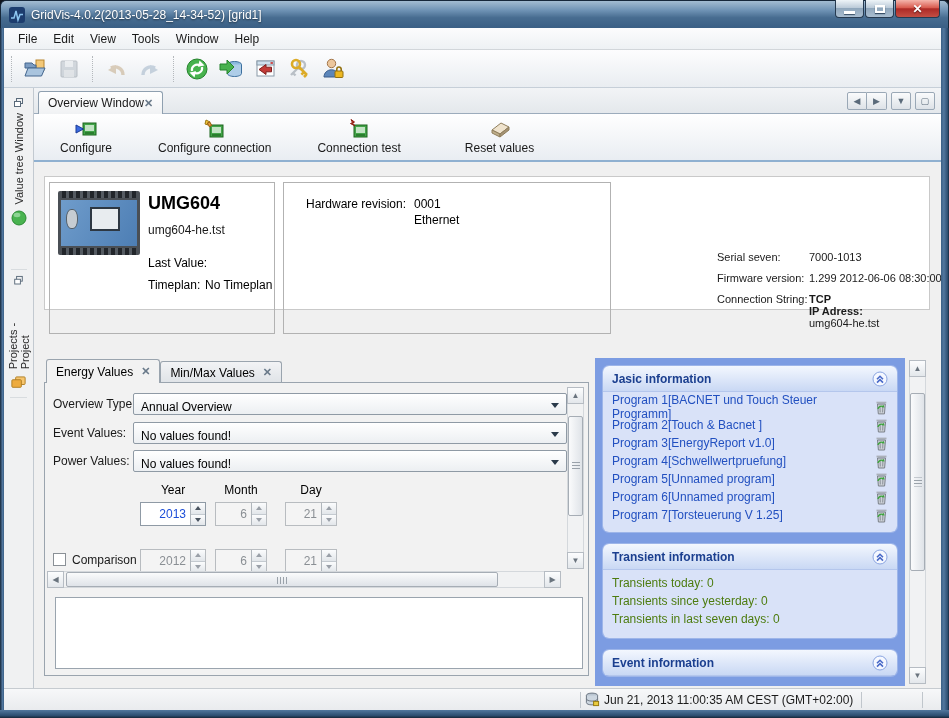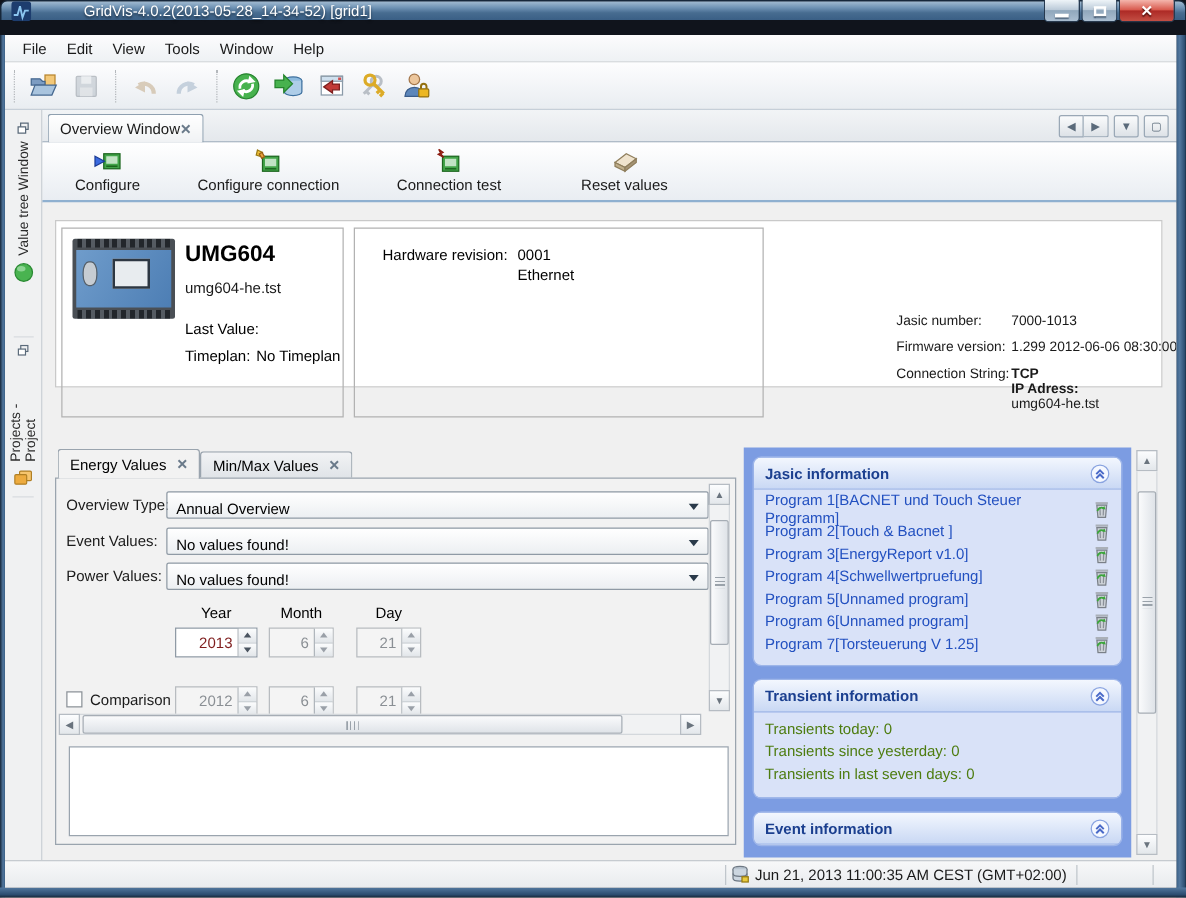--- a/index.html
+++ b/index.html
@@ -1,22 +1,22 @@
 <!DOCTYPE html>
 <html><head>
 <meta charset="utf-8">
 <style>
   * { box-sizing: border-box; margin: 0; padding: 0; }
   body { width: 949px; height: 718px; background:#10141c; font-family:"Liberation Sans",sans-serif; overflow:hidden; }
   .window { position:relative; width:949px; height:718px; }
 
   
-  .titlebar { position:absolute; top:0; left:0; right:0; height:16px; border-radius:6px 6px 0 0;
+  .titlebar { position:absolute; top:0; left:0; right:0; height:28px; border-radius:6px 6px 0 0;
     background:linear-gradient(#a3bcd2 0%,#6e92b4 35%,#476c90 62%,#3a5f85 100%);
-    border:1px solid #16273a; border-bottom:none; display:flex; align-items:center; padding-left:8px;gap:36px; }
+    border:1px solid #16273a; border-bottom:none; display:flex; align-items:center; padding-left:8px; }
   .title-text { color:#fff; font-size:12px; margin-left:6px; text-shadow:0 1px 2px rgba(0,0,0,.55); }
   .win-btns { position:absolute; top:0; right:9px; display:flex; gap:1px; }
   .win-btn { width:29px; height:18px; border:1px solid #263a50; border-top:none; border-radius:0 0 4px 4px;
     background:linear-gradient(#eef4f8,#bccbd9 45%,#90a7bc 50%,#aabed1); display:flex; align-items:center; justify-content:center; cursor:pointer; }
   .win-btn.close { width:45px; background:linear-gradient(#f4b5ac,#d95c50 45%,#ad2a26 52%,#c44f44); }
   .glyph-min { width:11px; height:3px; background:#fff; box-shadow:0 1px 1px #3a5068; margin-top:7px; }
   .glyph-max { width:10px; height:8px; border:2px solid #fff; box-shadow:0 1px 1px #3a5068; }
   .glyph-close { color:#fff; font-size:12px; font-weight:bold; text-shadow:0 1px 1px #5a1512; }
   .frame-left { position:absolute; left:0; top:28px; bottom:0; width:4px; background:linear-gradient(90deg,#16273a,#52779e 60%,#3a5f85); }
   .frame-right { position:absolute; right:0; top:28px; bottom:0; width:8px; background:linear-gradient(90deg,#3a5f85,#52779e 35%,#2c4d70 85%,#16273a); }
@@ -87,21 +87,21 @@
   .val-tab { height:22px; display:flex; align-items:center; gap:8px; font-size:12px; padding:0 9px; border:1px solid #9aa4ae; border-bottom:none;
     border-radius:3px 3px 0 0; background:linear-gradient(#f2f3f5,#dfe3e7); cursor:pointer; position:relative; top:1px; }
   .val-tab.sel { background:#f2f2f2; height:24px; z-index:2; }
   .pane-body { position:relative; height:294px; border:1px solid #9aa4ae; background:#f2f2f2; overflow:hidden; }
   .form-label { position:absolute; left:8px; font-size:12px; color:#1a1a1a; }
   .combo { position:absolute; left:88px; width:434px; height:22px; border:1px solid #8f9aa5; border-radius:2px;
     background:linear-gradient(#ffffff,#eceff2); display:flex; align-items:flex-end; padding:0 6px 0 7px; font-size:12px; cursor:pointer; }
   .combo .arrow { position:absolute; right:7px; top:9px; width:0; height:0; border-left:4px solid transparent; border-right:4px solid transparent; border-top:5px solid #2a3a4a; }
   .date-label { position:absolute; font-size:12px; text-align:center; }
   .spinbox { position:absolute; height:24px; display:flex; border:1px solid #8f9aa5; background:#fff; }
-  .spinbox .num { flex:1; font-size:12px; text-align:right; padding:4px 4px 0 0; color:#7f1d1d; }
+  .spinbox .num { flex:1; font-size:12px; text-align:right; padding:4px 4px 0 0; color:#1d4ed8; }
   .spinbox.dis { border-color:#b8bcc0; background:#f4f4f4; }
   .spinbox.dis .num { color:#8a8f94; }
   .spin-btns { width:15px; display:flex; flex-direction:column; border-left:1px solid #b0b6bc; }
   .spin-btns div { flex:1; background:linear-gradient(#fbfcfd,#e2e6ea); display:flex; align-items:center; justify-content:center; cursor:pointer; }
   .spin-btns div:first-child { border-bottom:1px solid #c4cad0; }
   .tri-up { width:0; height:0; border-left:3px solid transparent; border-right:3px solid transparent; border-bottom:4px solid #4a5460; }
   .tri-dn { width:0; height:0; border-left:3px solid transparent; border-right:3px solid transparent; border-top:4px solid #4a5460; }
   .dis .tri-up { border-bottom-color:#9aa0a8; } .dis .tri-dn { border-top-color:#9aa0a8; }
   .checkbox { position:absolute; width:13px; height:13px; border:1px solid #8a9096; background:#fff; }
   .hscroll { position:absolute; left:2px; top:188px; width:514px; height:17px; display:flex; }
@@ -350,21 +350,21 @@
               <div class="dev-timeplan-l">Timeplan:</div>
               <div class="dev-timeplan-v">No Timeplan</div>
             </div>
             <div class="dev-box2">
               <div class="hw-label">Hardware revision:</div>
               <div class="hw-value">0001</div>
               <div class="hw-iface">Ethernet</div>
             </div>
             <div class="serial-block">
               <div class="serial-row">
-                <span class="lbl">Jasic number:</span>
+                <span class="lbl">Serial seven:</span>
                 <span class="val">7000-1013</span>
               </div>
               <div class="serial-row">
                 <span class="lbl">Firmware version:</span>
                 <span class="val">1.299 2012-06-06 08:30:00</span>
               </div>
               <div class="serial-row" style="margin-bottom:0">
                 <span class="lbl">Connection String:</span>
                 <span class="val">
                   <span class="bold" style="display:block">TCP</span>

